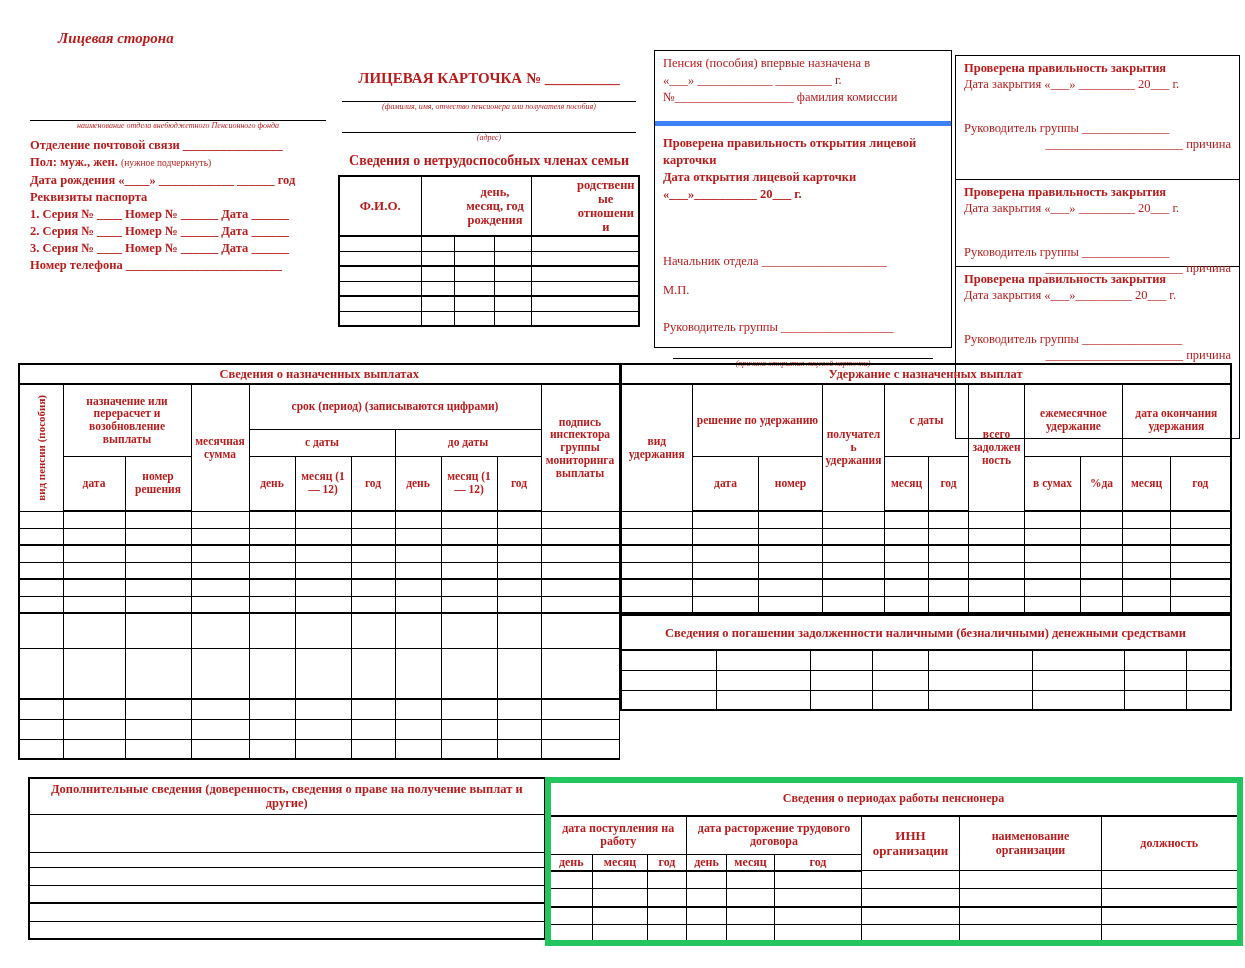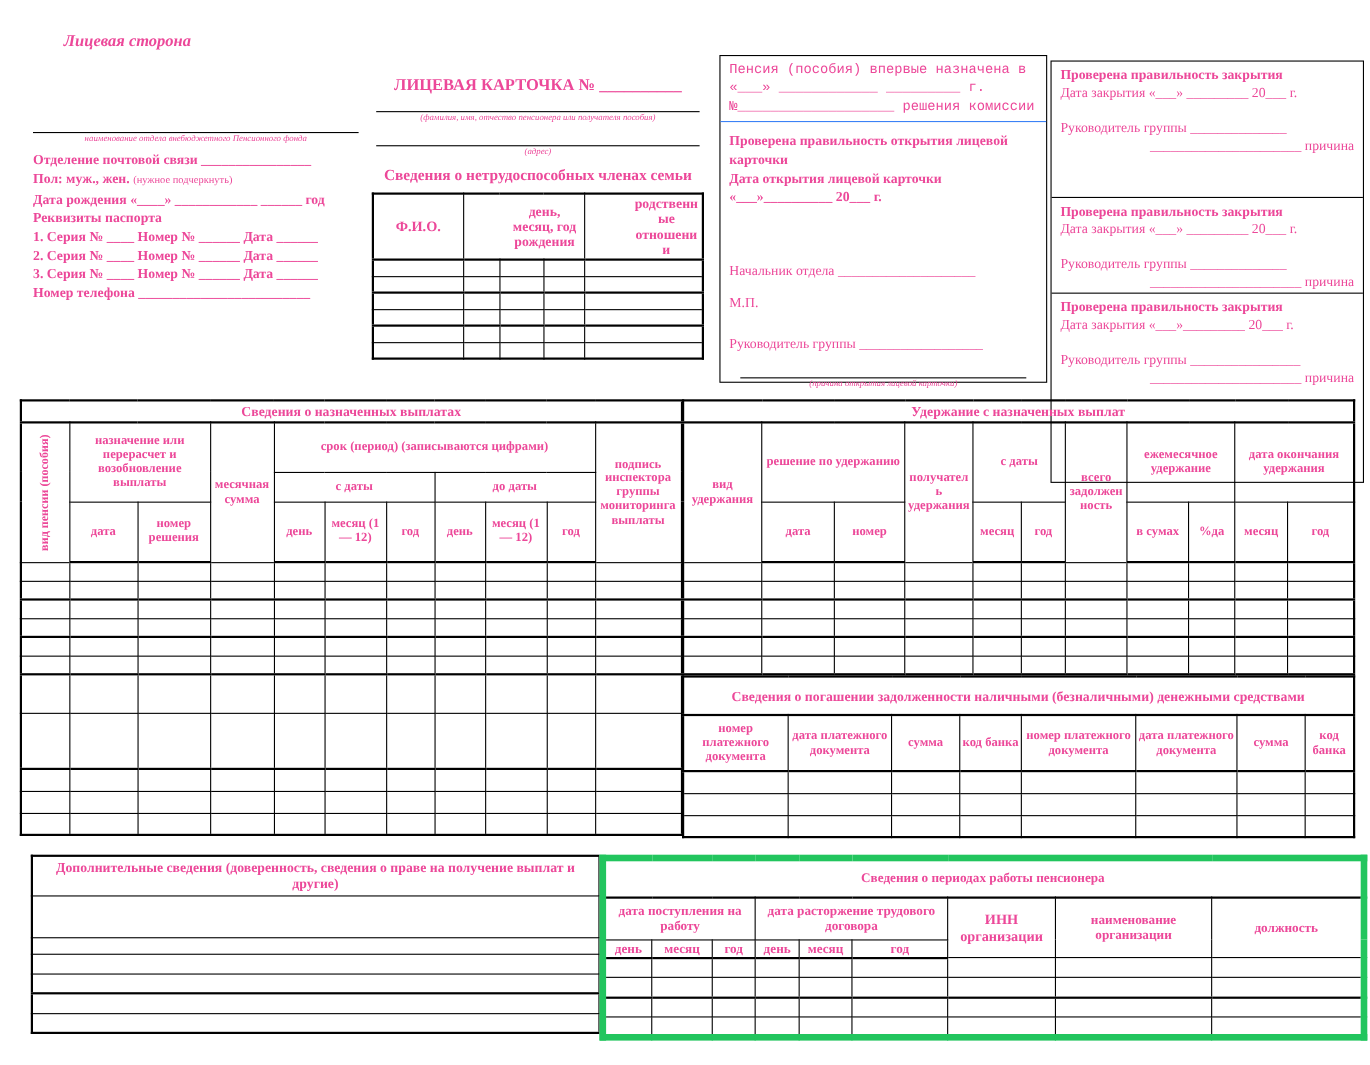--- a/index.html
+++ b/index.html
@@ -1,47 +1,47 @@
 <!DOCTYPE html>
 <html><head>
 <meta charset="utf-8">
 <style>
   html,body{margin:0;padding:0;background:#fff;}
-  .page{position:relative;width:1245px;height:968px;background:#fff;color:#ec4899;
+  .page{position:relative;width:1245px;height:968px;background:#fff;color:#b91c1c;
         font-family:"Liberation Serif","DejaVu Serif",serif;}
   .abs{position:absolute;}
 
   
   .side-label{left:58px;top:30px;font-size:15px;font-weight:bold;font-style:italic;}
   .tl{left:30px;top:116px;width:296px;font-size:12.5px;font-weight:bold;line-height:17px;}
   .uline{border-bottom:1px solid #000;height:4px;}
   .cap{font-size:8px;font-style:italic;font-weight:normal;text-align:center;line-height:10px;}
   .note{font-size:9.5px;font-weight:normal;}
 
   .ch{left:338px;top:70px;width:302px;text-align:center;}
   .ch-title{font-size:15px;font-weight:bold;margin-bottom:10px;}
   .ch .uline{margin:0 4px;}
   .fam-title{font-size:14px;font-weight:bold;line-height:16px;margin:10px 6px 6px;}
 
   .obox{left:654px;top:50px;width:298px;height:298px;border:1px solid #000;font-size:12.5px;box-sizing:border-box;}
-  .obox .sec1{padding:4px 8px 4px;border-bottom:1px solid #3b82f6;line-height:17px;font-family:Liberation Mono, monospace;}
+  .obox .sec1{padding:4px 8px 15px;border-bottom:5px solid #3b82f6;line-height:17px;}
   .obox .sec2{padding:9px 8px 0;line-height:17px;}
   .obox .b{font-weight:bold;}
   .obox .head-line{margin-top:50px;}
   .obox .stamp{margin-top:12px;}
   .obox .leader-line{margin-top:20px;}
   .obox .rsn{margin:10px 10px 0;text-align:center;}
   .obox .rsn .uline{height:12px;}
 
   .cbox{left:955px;top:55px;width:285px;height:384px;border:1px solid #000;box-sizing:border-box;font-size:12.5px;}
   .cbox .csec{padding:4px 8px;line-height:16px;box-sizing:border-box;}
   .cbox .csec + .csec{border-top:1px solid #000;}
   .cbox .s1{height:123px;} .cbox .s2{height:87px;} .cbox .s3{height:88px;}
   .cbox .ct{font-weight:bold;}
-  .cbox .ldr{margin-top:16px;}
+  .cbox .ldr{margin-top:28px;}
   .cbox .rz{text-align:right;}
 
   
   table{border-collapse:collapse;table-layout:fixed;}
   th,td{border:1px solid #000;padding:1px 2px;vertical-align:middle;}
   th{font-weight:bold;text-align:center;font-size:11.5px;line-height:1.12;word-break:break-word;overflow-wrap:anywhere;}
   td{font-size:11px;}
   .ttl th{font-size:12.5px;border-bottom-width:2px;}
   .hdrb th{border-bottom-width:2px;}
   tr.tb td{border-bottom-width:2px;}
@@ -150,21 +150,21 @@
             <td></td>
           </tr>
         </tbody>
     </table>
   </div>
 
   <div class="abs obox">
     <div class="sec1">
       <div>Пенсия (пособия) впервые назначена в</div>
       <div>«___» ____________ _________ г.</div>
-      <div>№___________________ решения комиссии</div>
+      <div>№___________________ фамилия комиссии</div>
     </div>
     <div class="sec2">
       <div class="b">Проверена правильность открытия лицевой карточки</div>
       <div class="b">Дата открытия лицевой карточки</div>
       <div class="b">«___»__________ 20___ г.</div>
       <div class="head-line">Начальник отдела ____________________</div>
       <div class="stamp">М.П.</div>
       <div class="leader-line">Руководитель группы __________________</div>
       <div class="rsn">
         <div class="uline"></div>
@@ -519,30 +519,20 @@
             <col style="width:56px">
             <col style="width:104px">
             <col style="width:92px">
             <col style="width:62px">
             <col style="width:44px">
           </colgroup>
         <tbody>
             <tr class="h35 ttl">
           <th colspan="8">Сведения о погашении задолженности наличными (безналичными) денежными средствами</th>
         </tr>
-        <tr class="h51 hdrb">
-          <th>номер платежного документа</th>
-          <th>дата платежного документа</th>
-          <th>сумма</th>
-          <th>код банка</th>
-          <th>номер платежного документа</th>
-          <th>дата платежного документа</th>
-          <th>сумма</th>
-          <th>код банка</th>
-        </tr>
         </tbody>
           <tbody>
             <tr class="h20">
               <td></td>
               <td></td>
               <td></td>
               <td></td>
               <td></td>
               <td></td>
               <td></td>

